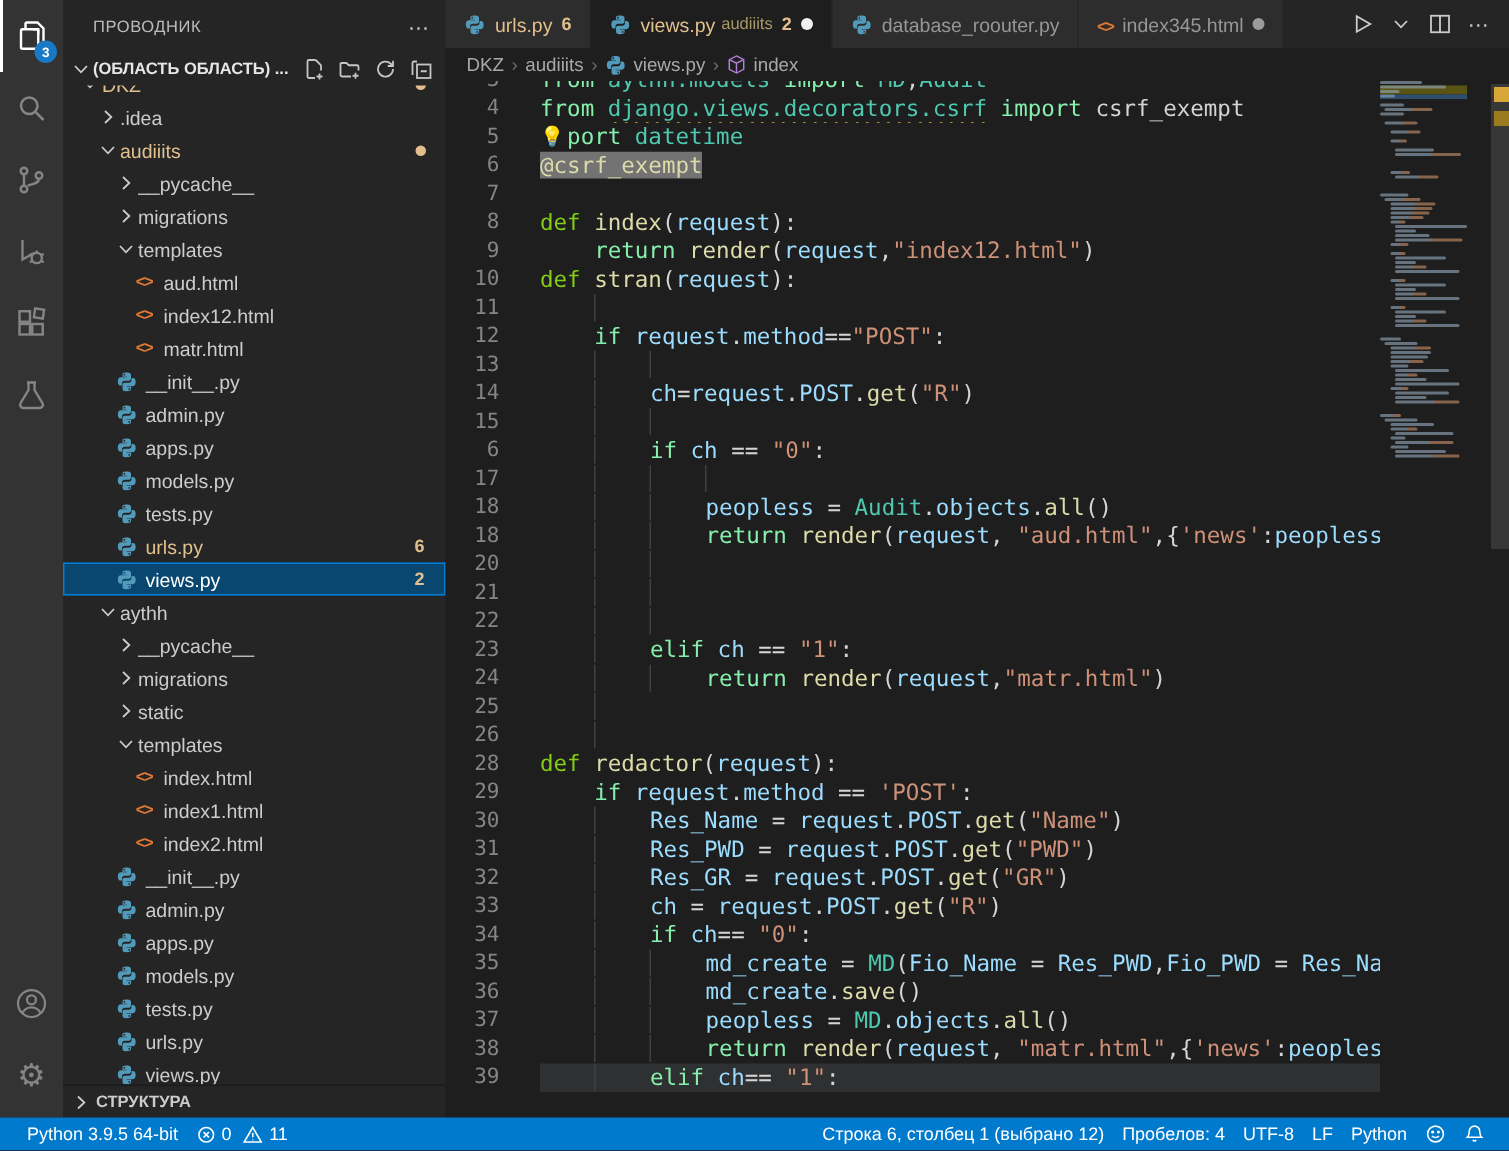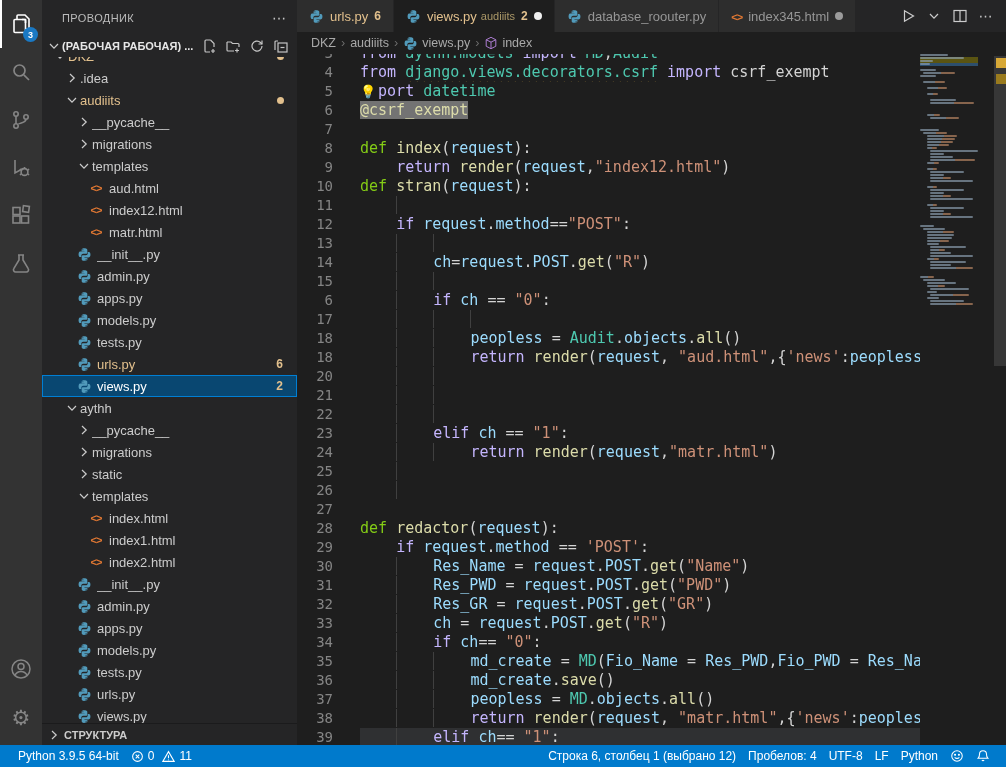--- a/index.html
+++ b/index.html
@@ -53,21 +53,21 @@
   .bc-item{display:flex;align-items:center;gap:4px;cursor:pointer}
   .bc-sep{margin:0 5px;color:#6e6e6e}
 
   
   #code{left:297px;top:54px;width:709px;height:691px;overflow:hidden}
   #lines{margin-top:-10px}
   .cl{height:19px;display:flex;align-items:center;font-family:"DejaVu Sans Mono",monospace;font-size:15px;line-height:19px;position:relative}
   .cl .ln{width:63px;flex:0 0 63px;text-align:right;padding-right:27px;color:#858585;font-size:14px}
   .cl .lt{flex:1;height:19px;white-space:pre;overflow:hidden;max-width:560px;position:relative}
   .cl.hl .lt{background:#2f3032}
-  .tk-kc{color:#c4b5fd}.tk-kw{color:#84cc16}.tk-fn{color:#dcdcaa}.tk-ty{color:#4ec9b0}
+  .tk-kc{color:#86efac}.tk-kw{color:#84cc16}.tk-fn{color:#dcdcaa}.tk-ty{color:#4ec9b0}
   .tk-va{color:#9cdcfe}.tk-st{color:#ce9178}.tk-pl{color:#d4d4d4}
   .tk-tyw{color:#4ec9b0;text-decoration:underline wavy #c8a035 1px;text-underline-offset:4px}
   .tk-sel{color:#dcdcaa;background:#737373}
   .ig{border-left:1px solid #404040}
   .bulb{position:absolute;left:0;top:1px;width:19px;height:17px;background:#1e1e1e;font-size:13px;line-height:17px;z-index:2}
 
   
   #minimap{left:920px;top:54px;width:58px;height:560px;z-index:2;cursor:pointer}
   .mm-line{position:absolute;height:2px;border-radius:1px;opacity:.65}
   .mm-row-hl{position:absolute;left:0;width:58px;height:3px}
@@ -147,21 +147,21 @@
   <div id="sidebar-title-row">
     <span id="sidebar-title">ПРОВОДНИК</span>
     <span class="kebab">⋯</span>
   </div>
   <div id="section-header">
     <span class="chevctn" id="ws-chev">
         <svg width="16" height="16" viewBox="0 0 16 16" fill="none" stroke="currentColor" stroke-width="1.2">
           <path d="M4 6l4 4.2L12 6"></path>
         </svg>
       </span>
-    <span class="lbl">(РАБОЧАЯ РАБОЧАЯ) ...</span>
+    <span class="lbl">(ОБЛАСТЬ ОБЛАСТЬ) ...</span>
     <span class="hicons" id="ws-icons">
         <span class="hicon">
           <svg width="16" height="16" viewBox="0 0 16 16" fill="none" stroke="currentColor" stroke-width="1.2">
             <path d="M9.5 2H5a1 1 0 0 0-1 1v10a1 1 0 0 0 1 1h4"></path>
             <path d="M9.5 2L13 5.5V9"></path>
             <path d="M12 11v4M10 13h4"></path>
           </svg>
         </span>
         <span class="hicon">
           <svg width="16" height="16" viewBox="0 0 16 16" fill="none" stroke="currentColor" stroke-width="1.2">
@@ -633,24 +633,20 @@
         <span class="ln">24</span>
         <span class="lt"><span>    </span><span class="ig">    </span><span class="ig">    </span><span class="tk-kc">return </span><span class="tk-fn">render</span><span class="tk-pl">(</span><span class="tk-va">request</span><span class="tk-pl">,</span><span class="tk-st">"matr.html"</span><span class="tk-pl">)</span></span>
       </div>
       <div class="cl">
         <span class="ln">25</span>
         <span class="lt"><span>    </span><span class="ig">    </span></span>
       </div>
       <div class="cl">
         <span class="ln">26</span>
         <span class="lt"><span>    </span><span class="ig">    </span></span>
-      </div>
-      <div class="cl">
-        <span class="ln">27</span>
-        <span class="lt"></span>
       </div>
       <div class="cl">
         <span class="ln">28</span>
         <span class="lt"><span class="tk-kw">def </span><span class="tk-fn">redactor</span><span class="tk-pl">(</span><span class="tk-va">request</span><span class="tk-pl">):</span></span>
       </div>
       <div class="cl">
         <span class="ln">29</span>
         <span class="lt"><span>    </span><span class="tk-kc">if </span><span class="tk-va">request</span><span class="tk-pl">.</span><span class="tk-va">method</span><span class="tk-pl"> == </span><span class="tk-st">'POST'</span><span class="tk-pl">:</span></span>
       </div>
       <div class="cl">

